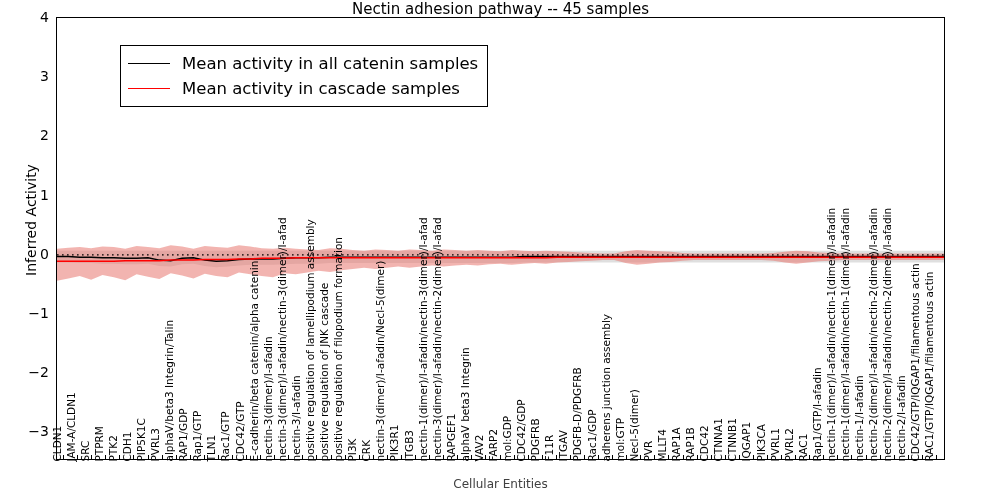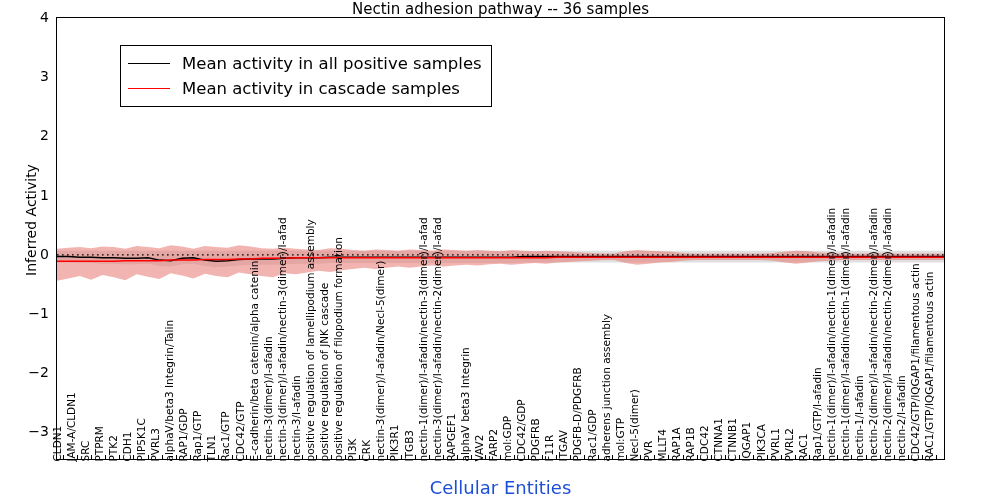--- a/index.html
+++ b/index.html
@@ -37,21 +37,21 @@
   .ytick{
     position:absolute;right:951px;width:40px;text-align:right;
     font-size:14px;color:#000;line-height:10px;white-space:nowrap;
   }
   .ytickmark{position:absolute;left:56px;width:5px;height:1px;background:#000;}
   .ytickmark.r{left:940px;}
 
   
   #xlabel{
     position:absolute;left:56px;top:477px;width:889px;
-    text-align:center;font-size:18px;color:#1d4ed8;white-space:nowrap;
+    text-align:center;font-size:12px;color:#404040;white-space:nowrap;
   }
   #xticks{position:absolute;left:56px;top:460px;width:889px;height:0;}
   .xtickmark{position:absolute;top:-5px;width:1px;height:5px;background:#000;}
   .xlab{
     position:absolute;bottom:0;left:0;
     font-size:10.5px;line-height:10.5px;color:#000;
     transform-origin:left bottom;
     transform:rotate(-90deg) translateY(4px);
     white-space:nowrap;
   }
@@ -70,21 +70,21 @@
   .legrow{display:flex;align-items:center;height:25px;}
   .legline{width:42px;height:0;border-top:1.6px solid #000;margin-right:12px;}
   .legline.red{border-top-color:#ff0000;}
   .legtext{font-size:16.5px;color:#000;white-space:nowrap;}
 </style>
 </head>
 <body>
 
 <div id="figure">
 
-  <div id="title">Nectin adhesion pathway -- 36 samples</div>
+  <div id="title">Nectin adhesion pathway -- 45 samples</div>
 
   <div id="ylabel">Inferred Activity</div>
   <div id="yticklabels">
       <div class="ytick" style="top: 426.362px;">−3</div>
       <div class="ytick" style="top: 367.168px;">−2</div>
       <div class="ytick" style="top: 307.973px;">−1</div>
       <div class="ytick" style="top: 248.779px;">0</div>
       <div class="ytick" style="top: 189.584px;">1</div>
       <div class="ytick" style="top: 130.389px;">2</div>
       <div class="ytick" style="top: 71.1946px;">3</div>
@@ -124,21 +124,21 @@
         <path id="line-permuted" stroke="#000000" stroke-width="1.5" fill="none" d="M0.00 238.55 L11.37 238.55 L22.74 239.15 L34.12 239.15 L45.49 239.74 L56.86 239.74 L68.23 240.33 L79.60 240.33 L90.97 239.74 L102.35 242.11 L113.72 242.70 L125.09 240.33 L136.46 239.74 L147.83 242.11 L159.21 243.29 L170.58 242.70 L181.95 241.51 L193.32 240.92 L204.69 240.92 L216.06 240.92 L227.44 240.33 L238.81 239.74 L250.18 239.74 L261.55 239.74 L272.92 239.15 L284.29 239.15 L295.67 239.15 L307.04 239.15 L318.41 239.15 L329.78 239.15 L341.15 239.15 L352.53 239.15 L363.90 239.15 L375.27 239.15 L386.64 239.15 L398.01 239.15 L409.38 239.15 L420.76 239.15 L432.13 239.15 L443.50 239.15 L454.87 239.15 L466.24 238.55 L477.62 238.55 L488.99 238.55 L500.36 238.55 L511.73 238.55 L523.10 238.55 L534.47 238.55 L545.85 238.55 L557.22 238.55 L568.59 238.55 L579.96 238.55 L591.33 238.55 L602.71 238.55 L614.08 238.55 L625.45 238.55 L636.82 238.55 L648.19 238.55 L659.56 238.55 L670.94 238.55 L682.31 238.55 L693.68 238.55 L705.05 238.55 L716.42 238.55 L727.79 238.55 L739.17 238.55 L750.54 238.55 L761.91 238.55 L773.28 238.55 L784.65 238.55 L796.03 238.55 L807.40 238.55 L818.77 238.55 L830.14 238.55 L841.51 238.55 L852.88 238.55 L864.26 238.55 L875.63 238.55 L887.00 238.55"></path>
       </g>
       <g>
         <path id="line-patient" stroke="#ff0000" stroke-width="1.5" fill="none" d="M0.00 243.29 L11.37 243.29 L22.74 243.29 L34.12 243.29 L45.49 243.29 L56.86 243.29 L68.23 242.70 L79.60 242.70 L90.97 242.70 L102.35 242.70 L113.72 242.11 L125.09 242.11 L136.46 242.11 L147.83 241.51 L159.21 241.51 L170.58 241.51 L181.95 240.92 L193.32 240.92 L204.69 240.33 L216.06 240.33 L227.44 240.33 L238.81 239.74 L250.18 239.74 L261.55 239.74 L272.92 239.74 L284.29 239.74 L295.67 239.74 L307.04 239.74 L318.41 239.74 L329.78 239.74 L341.15 239.74 L352.53 239.74 L363.90 239.74 L375.27 239.74 L386.64 239.74 L398.01 239.74 L409.38 239.74 L420.76 239.74 L432.13 239.74 L443.50 239.74 L454.87 239.74 L466.24 239.74 L477.62 239.74 L488.99 239.74 L500.36 239.15 L511.73 239.15 L523.10 239.15 L534.47 239.15 L545.85 239.15 L557.22 239.15 L568.59 239.15 L579.96 239.15 L591.33 239.15 L602.71 239.15 L614.08 239.15 L625.45 239.15 L636.82 239.15 L648.19 239.15 L659.56 239.15 L670.94 239.15 L682.31 239.15 L693.68 239.15 L705.05 239.15 L716.42 239.15 L727.79 239.15 L739.17 239.15 L750.54 239.15 L761.91 239.15 L773.28 239.15 L784.65 239.15 L796.03 239.15 L807.40 239.15 L818.77 239.15 L830.14 239.15 L841.51 239.15 L852.88 239.15 L864.26 239.15 L875.63 239.15 L887.00 239.15"></path>
       </g>
     </svg>
 
     <div id="legend">
       <div class="legrow">
         <span class="legline"></span>
-        <span class="legtext">Mean activity in all positive samples</span>
+        <span class="legtext">Mean activity in all catenin samples</span>
       </div>
       <div class="legrow">
         <span class="legline red"></span>
         <span class="legtext">Mean activity in cascade samples</span>
       </div>
     </div>
   </div>
 
   <div id="xticks">
       <div class="xtickmark" style="left: 7.04px;"></div>

